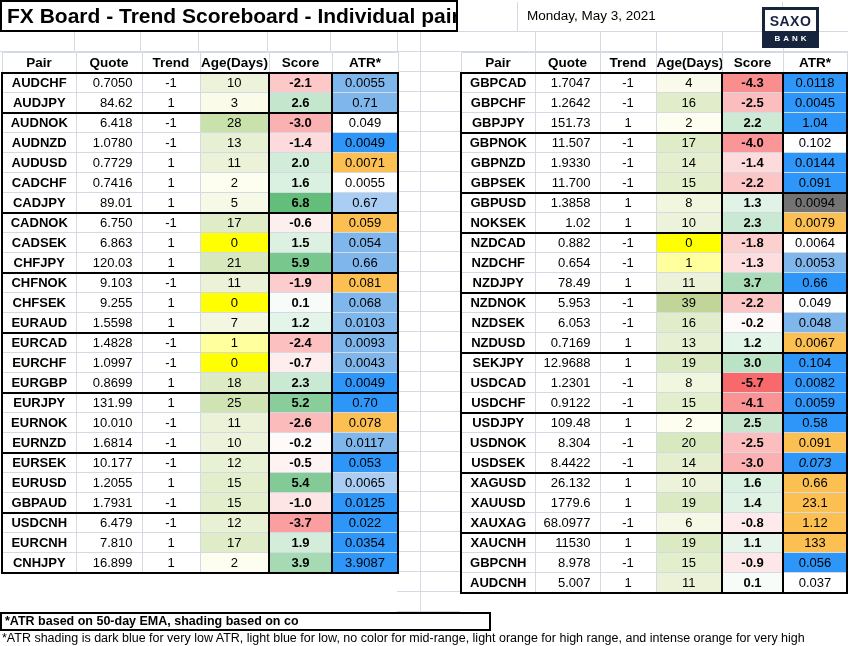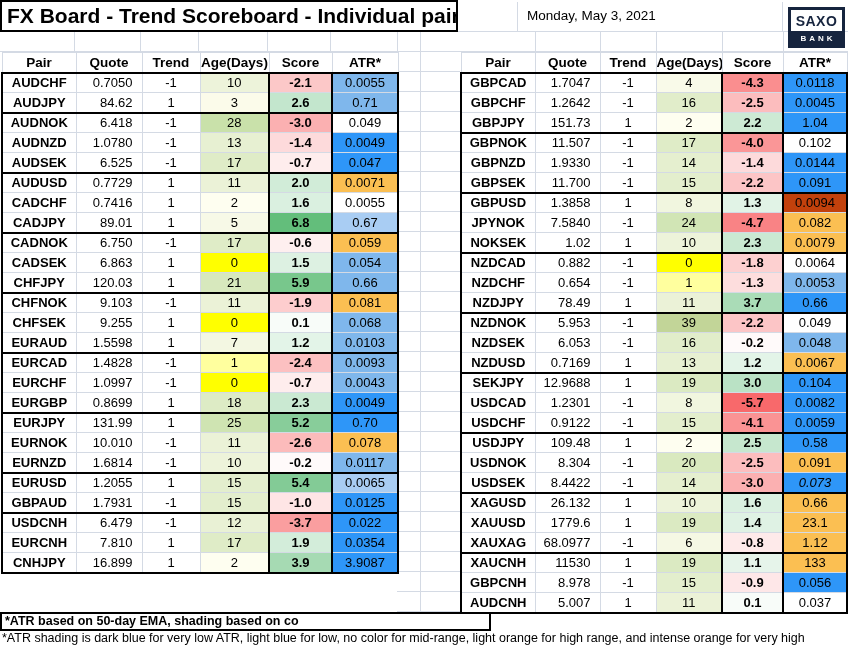--- a/index.html
+++ b/index.html
@@ -16,21 +16,21 @@
     position: absolute; left: 0; top: 0; width: 458px; height: 32px;
     border: 2px solid #000; background: #fff;
     font-size: 21px; font-weight: bold; line-height: 28px; padding-left: 5px;
     white-space: nowrap; overflow: hidden;
   }
   .date-cell {
     position: absolute; left: 527px; top: 8px;
     font-size: 13.5px; white-space: nowrap;
   }
   .logo {
-    position: absolute; left: 788px; top: 7px; width: 57px; height: 41px;
+    position: absolute; left: 762px; top: 7px; width: 57px; height: 41px;
     border: 3px solid #16243e; background: #fff;
   }
   .logo-top {
     height: 21px; display: flex; align-items: center; justify-content: center;
     font-weight: bold; font-size: 14px; color: #16243e; letter-spacing: 0.5px;
   }
   .logo-bottom {
     height: 14px; background: #16243e; color: #fff; font-weight: bold;
     font-size: 8px; letter-spacing: 3px; padding-left: 3px;
     display: flex; align-items: center; justify-content: center;
@@ -142,28 +142,20 @@
         <td class="atr" style="background: rgb(255, 255, 255);">0.049</td>
       </tr>
       <tr>
         <td class="pair">AUDNZD</td>
         <td class="quote">1.0780</td>
         <td class="trend">-1</td>
         <td class="age" style="background: rgb(231, 240, 210);">13</td>
         <td class="score" style="background: rgb(253, 218, 219);">-1.4</td>
         <td class="atr" style="background: rgb(46, 150, 248);">0.0049</td>
       </tr>
-      <tr class="group-end">
-        <td class="pair">AUDSEK</td>
-        <td class="quote">6.525</td>
-        <td class="trend">-1</td>
-        <td class="age" style="background: rgb(223, 236, 199);">17</td>
-        <td class="score" style="background: rgb(254, 237, 237);">-0.7</td>
-        <td class="atr" style="background: rgb(46, 150, 248);">0.047</td>
-      </tr>
       <tr>
         <td class="pair">AUDUSD</td>
         <td class="quote">0.7729</td>
         <td class="trend">1</td>
         <td class="age" style="background: rgb(235, 242, 215);">11</td>
         <td class="score" style="background: rgb(209, 236, 216);">2.0</td>
         <td class="atr" style="background: rgb(251, 191, 82);">0.0071</td>
       </tr>
       <tr>
         <td class="pair">CADCHF</td>
@@ -269,20 +261,28 @@
         <td class="score" style="background: rgb(252, 187, 187);">-2.6</td>
         <td class="atr" style="background: rgb(251, 191, 82);">0.078</td>
       </tr>
       <tr class="group-end">
         <td class="pair">EURNZD</td>
         <td class="quote">1.6814</td>
         <td class="trend">-1</td>
         <td class="age" style="background: rgb(237, 243, 218);">10</td>
         <td class="score" style="background: rgb(255, 250, 250);">-0.2</td>
         <td class="atr" style="background: rgb(127, 183, 236);">0.0117</td>
+      </tr>
+      <tr>
+        <td class="pair">EURSEK</td>
+        <td class="quote">10.177</td>
+        <td class="trend">-1</td>
+        <td class="age" style="background: rgb(233, 241, 213);">12</td>
+        <td class="score" style="background: rgb(254, 242, 242);">-0.5</td>
+        <td class="atr" style="background: rgb(46, 150, 248);">0.053</td>
       </tr>
       <tr>
         <td class="pair">EURUSD</td>
         <td class="quote">1.2055</td>
         <td class="trend">1</td>
         <td class="age" style="background: rgb(227, 238, 205);">15</td>
         <td class="score" style="background: rgb(131, 203, 150);">5.4</td>
         <td class="atr" style="background: rgb(169, 205, 243);">0.0065</td>
       </tr>
       <tr class="group-end">
@@ -387,29 +387,21 @@
         <td class="age" style="background: rgb(227, 238, 205);">15</td>
         <td class="score" style="background: rgb(252, 197, 198);">-2.2</td>
         <td class="atr" style="background: rgb(46, 150, 248);">0.091</td>
       </tr>
       <tr>
         <td class="pair">GBPUSD</td>
         <td class="quote">1.3858</td>
         <td class="trend">1</td>
         <td class="age" style="background: rgb(241, 246, 223);">8</td>
         <td class="score" style="background: rgb(225, 243, 230);">1.3</td>
-        <td class="atr" style="background: #c2410c;">0.0094</td>
-      </tr>
-      <tr>
-        <td class="pair">JPYNOK</td>
-        <td class="quote">7.5840</td>
-        <td class="trend">-1</td>
-        <td class="age" style="background: rgb(209, 229, 181);">24</td>
-        <td class="score" style="background: rgb(249, 131, 133);">-4.7</td>
-        <td class="atr" style="background: rgb(251, 191, 82);">0.082</td>
+        <td class="atr" style="background: #737373;">0.0094</td>
       </tr>
       <tr class="group-end">
         <td class="pair">NOKSEK</td>
         <td class="quote">1.02</td>
         <td class="trend">1</td>
         <td class="age" style="background: rgb(237, 243, 218);">10</td>
         <td class="score" style="background: rgb(202, 233, 210);">2.3</td>
         <td class="atr" style="background: rgb(251, 191, 82);">0.0079</td>
       </tr>
       <tr>

